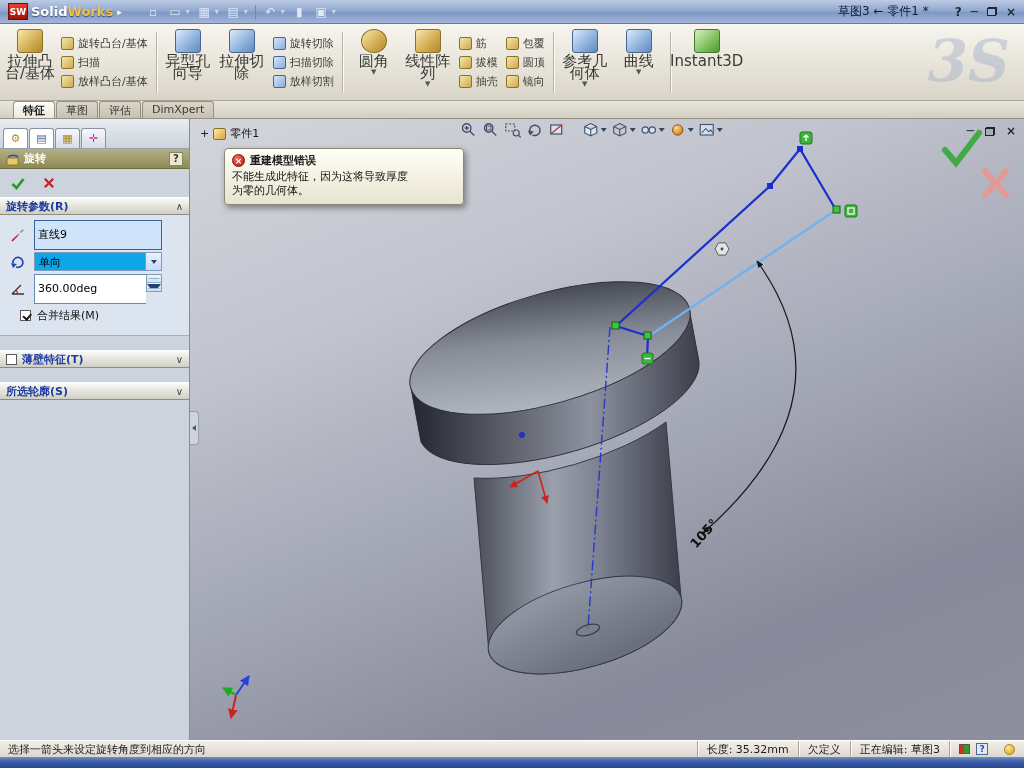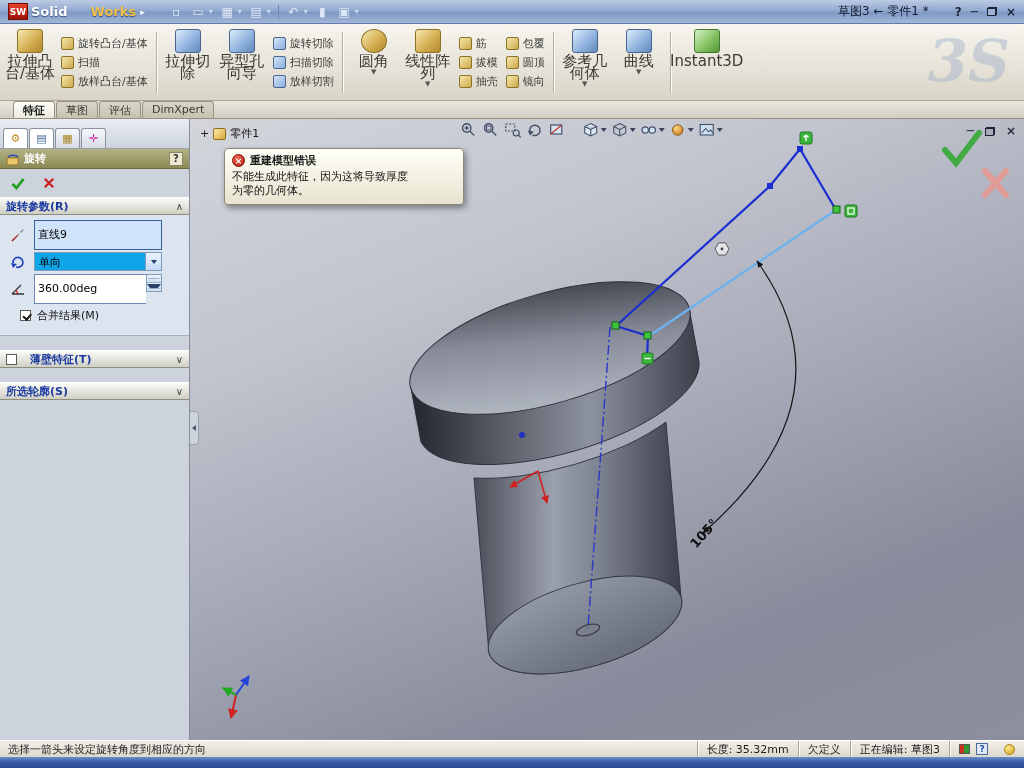--- a/index.html
+++ b/index.html
@@ -8,21 +8,21 @@
          font-family:"DejaVu Sans","Liberation Sans",sans-serif; font-size:11px;
          background:#d6d2c8; box-shadow:inset 3px 0 0 #8aa2cc, inset -3px 0 0 #8aa2cc; }
 
   
   .titlebar { height:24px; display:flex; align-items:center; padding:0 8px;
       background:linear-gradient(#bccbe4 0%, #93aad0 45%, #7f99c4 55%, #a3b6d8 100%);
       border-bottom:1px solid #5f7bb0; }
   .sw-logo { width:20px; height:17px; margin-right:3px; display:flex; align-items:center; justify-content:center;
       background:linear-gradient(#e8402c,#9c1406); border:1px solid #6e0e04; color:#fff; font-size:9px; font-weight:bold; }
   .brand { font-size:13px; font-weight:bold; text-shadow:0 1px 1px #3a4f78; }
-  .brand .a { color:#ffffff; } .brand .b { color:#f2c24a;margin-left:23px; }
+  .brand .a { color:#ffffff; } .brand .b { color:#f2c24a; }
   .brand-caret { color:#fff; font-size:9px; margin:0 2px 0 4px; }
   .tb-icons { display:flex; align-items:center; gap:7px; margin-left:22px; color:#dfe8f6; font-size:12px; }
   .tb-icons .tbi { width:15px; text-align:center; }
   .tb-icons .pipe { width:1px; height:14px; background:#7088b4; }
   .tbi.ico-new::before{content:"▫";} .tbi.ico-open::before{content:"▭";}
   .tbi.ico-save::before{content:"▦";} .tbi.ico-print::before{content:"▤";}
   .tbi.ico-undo::before{content:"↶";}
   .tbi.ico-rebuild::before{content:"▮";} .tbi.ico-props::before{content:"▣";}
   .tb-caret { font-size:8px; color:#cfdaf0; margin-left:-4px; }
   .tb-title { margin-left:auto; color:#121c34; font-size:12px; white-space:nowrap; }
@@ -72,21 +72,21 @@
       border:1px solid #8a92a0; border-bottom:none; border-radius:3px 3px 0 0;
       background:linear-gradient(#f5f7fa,#d7dde6); font-size:11px; }
   .pm-tab.active { background:#fff; }
   .pmt-g { color:#c08a20; } .pmt-b { color:#4a6a9a; } .pmt-y { color:#a8861e; }
   .pmt-m { color:#cc2aa8; font-weight:bold; }
   .pm-title { height:20px; flex:none; display:flex; align-items:center; gap:4px; padding:0 6px;
       background:linear-gradient(#b3b184,#8b8a54); color:#fff; font-weight:bold; border-bottom:1px solid #6e6d40; }
   .pm-help { margin-left:auto; width:14px; height:14px; display:flex; align-items:center; justify-content:center;
       background:#ece8d0; border:1px solid #8a8668; color:#333; font-size:10px; font-weight:bold; }
   .pm-okrow { height:28px; flex:none; display:flex; align-items:center; gap:16px; padding-left:10px; }
-  .pm-sec { height:18px; flex:none; display:flex; align-items:center; padding:0 6px; gap:13px;
+  .pm-sec { height:18px; flex:none; display:flex; align-items:center; padding:0 6px; gap:5px;
       background:linear-gradient(#fbfbf7,#cfcfc4); border-top:1px solid #fff; border-bottom:1px solid #8d8d7e;
       color:#1c3aa0; font-weight:bold; }
   .pm-sec .chev { margin-left:auto; color:#44443c; font-weight:normal; font-size:10px; }
   .pm-body { background:#dce4f0; padding:10px 8px; display:flex; flex-direction:column; gap:8px;
       border-bottom:1px solid #a7aeba; }
   .pm-row { display:flex; align-items:center; gap:6px; height:19px; }
   .f-ico { width:20px; height:18px; flex:none; display:flex; align-items:center; justify-content:center; }
   .pm-input { width:128px; height:30px; border:1px solid #6a88b4; background:#fff; font:inherit; padding:8px 3px; }
   .pm-input.sel { background:#cfe4fa; border-color:#36629e; }
   .combo { width:128px; height:19px; background:#0ea5e9; border:1px solid #7f9db9; display:flex; align-items:flex-end; padding-left:4px; }
@@ -196,25 +196,25 @@
           <span>扫描</span>
         </div>
       <div class="rsmall">
           <span class="ri"></span>
           <span>放样凸台/基体</span>
         </div>
     </div>
     <div class="rsep"></div>
     <div class="rbig">
       <span class="rb-ico blue"></span>
-      <span class="rlabel">拉伸切除</span>
+      <span class="rlabel">异型孔向导</span>
     </div>
     <div class="rbig">
       <span class="rb-ico blue"></span>
-      <span class="rlabel">异型孔向导</span>
+      <span class="rlabel">拉伸切除</span>
     </div>
     <div class="rstack">
       <div class="rsmall">
           <span class="ri blue"></span>
           <span>旋转切除</span>
         </div>
       <div class="rsmall">
           <span class="ri blue"></span>
           <span>扫描切除</span>
         </div>

